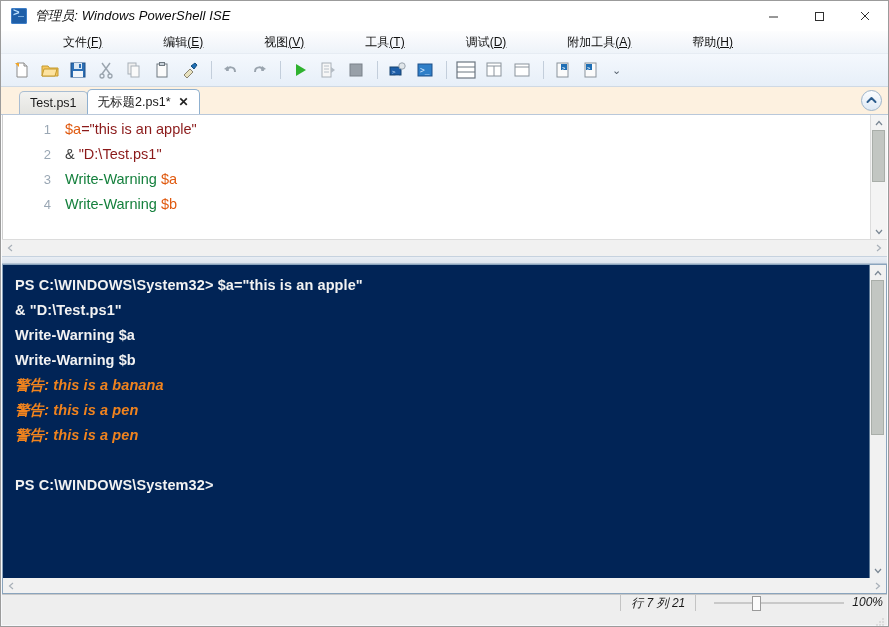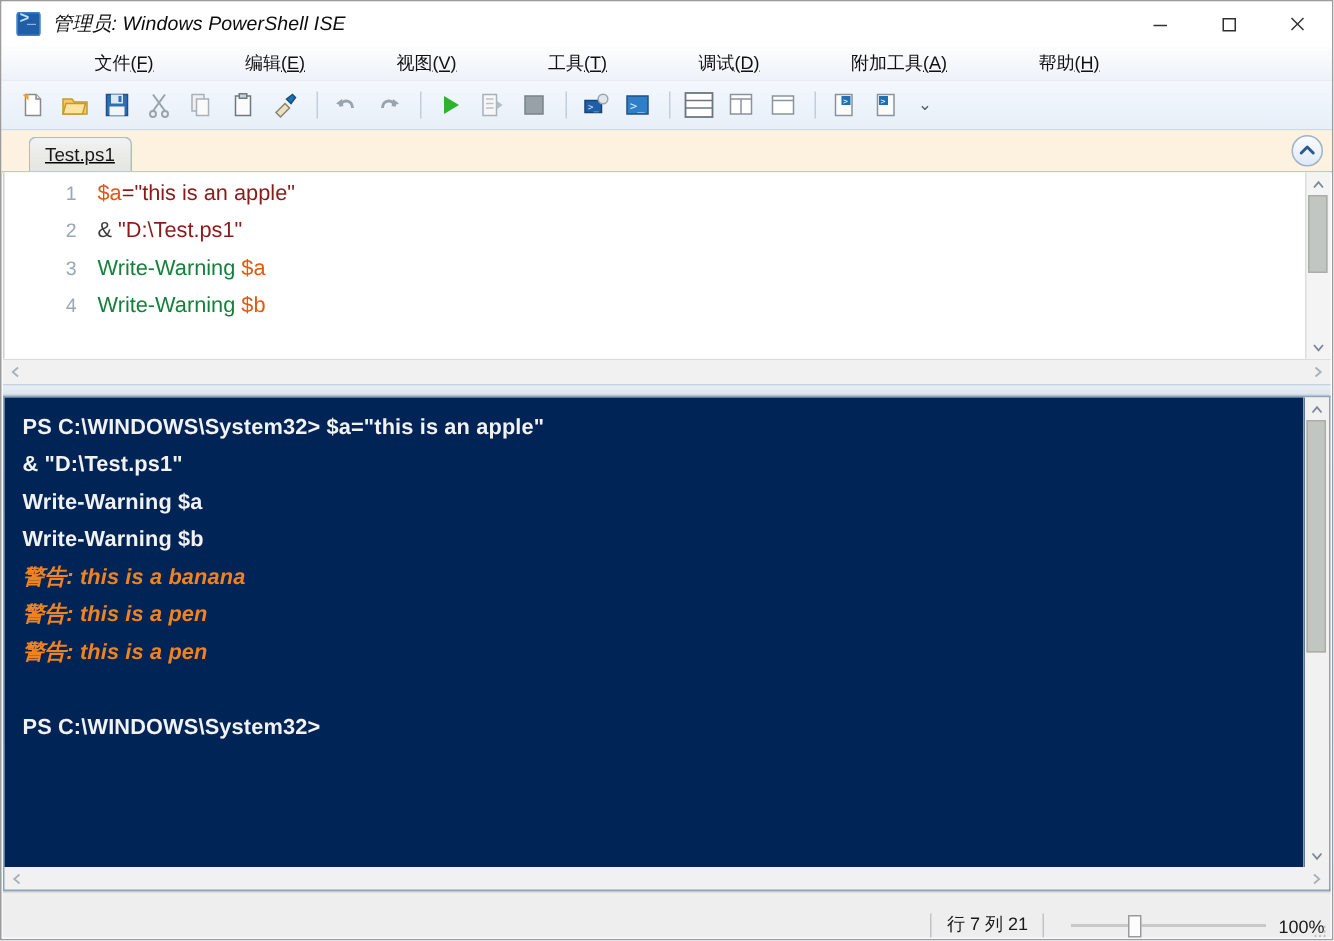--- a/index.html
+++ b/index.html
@@ -136,21 +136,20 @@
   
   .tabstrip {
     height: 27px;
     background: #fdf1e0;
     display: flex;
     align-items: flex-end;
     padding-left: 18px;
     flex: 0 0 auto;
     position: relative;
     border-bottom: 1px solid #b9c8da;
-    text-decoration: underline;
   }
   .tab {
     height: 22px;
     display: flex; align-items: center;
     padding: 0 10px;
     font-size: 12.5px;
     color: #1a1a1a;
     border: 1px solid #a9bdd2;
     border-bottom: none;
     border-radius: 5px 5px 0 0;
@@ -312,25 +311,26 @@
     background: #f1f1f1;
     border-left: 1px solid #5e7a99;
   }
 
   
   .statusbar {
     height: 30px;
     background: #eeeeee;
     border-top: 1px solid #c8c8c8;
     display: flex;
-    align-items: flex-end;
+    align-items: flex-start;
     justify-content: flex-end;
     flex: 0 0 auto;
     margin: 0 1px 1px 1px;
     position: relative;
+    font-style: italic;
   }
   .status-sep {
     width: 1px; height: 16px;
     background: #c4c4c4;
     margin: 0 10px;
   }
   .status-pos {
     font-size: 12px;
     color: #1a1a1a;
     white-space: nowrap;
@@ -561,20 +561,24 @@
           <rect x="4" y="3" width="6" height="6" fill="#1f6fb5"></rect>
           <text x="5" y="8.5" font-size="5.5" fill="#ffffff" font-family="monospace">&gt;</text>
         </svg>
       </div>
       <div class="tb-overflow">⌄</div>
     </div>
 
     <div class="tabstrip">
       <div class="tab">
         <span>Test.ps1</span>
+      </div>
+      <div class="tab active">
+        <span>无标题2.ps1*</span>
+        <span class="close-x">✕</span>
       </div>
       <div class="collapse-btn">
         <svg width="11" height="9" viewBox="0 0 11 9">
             <path d="M1.5 6 L5.5 2 L9.5 6" fill="none" stroke="#2a5b8c" stroke-width="2" stroke-linecap="round" stroke-linejoin="round"></path>
           </svg>
       </div>
     </div>
 
     <div class="editor-wrap">
       <div class="editor">

